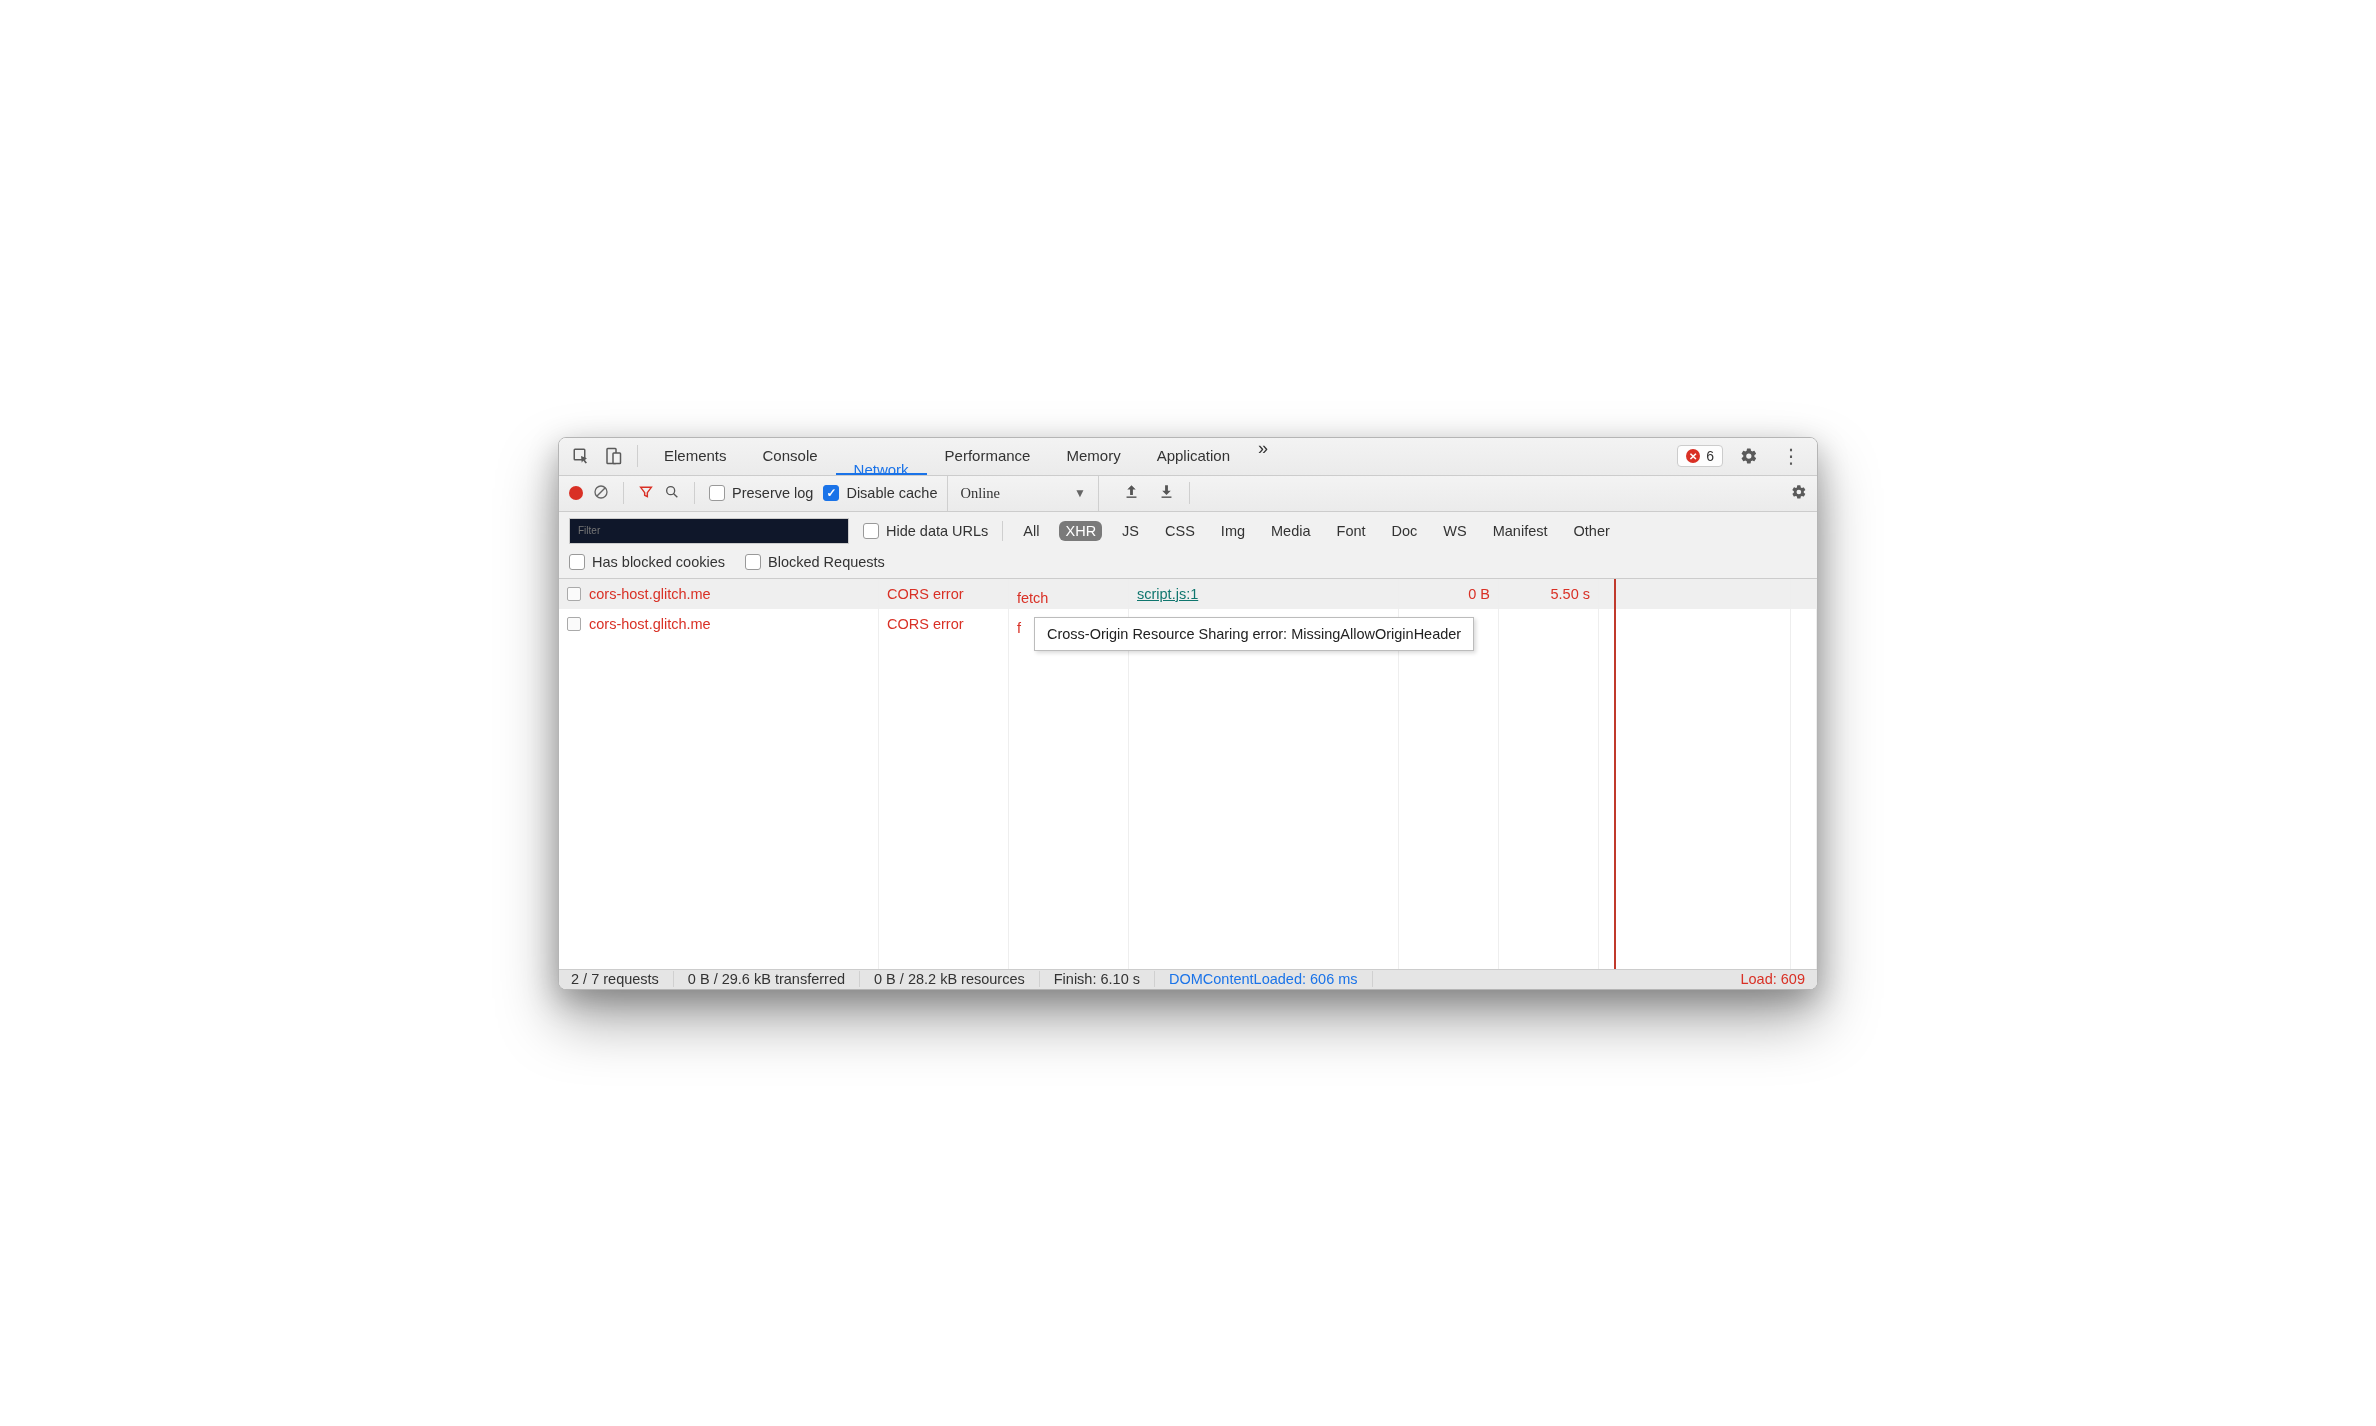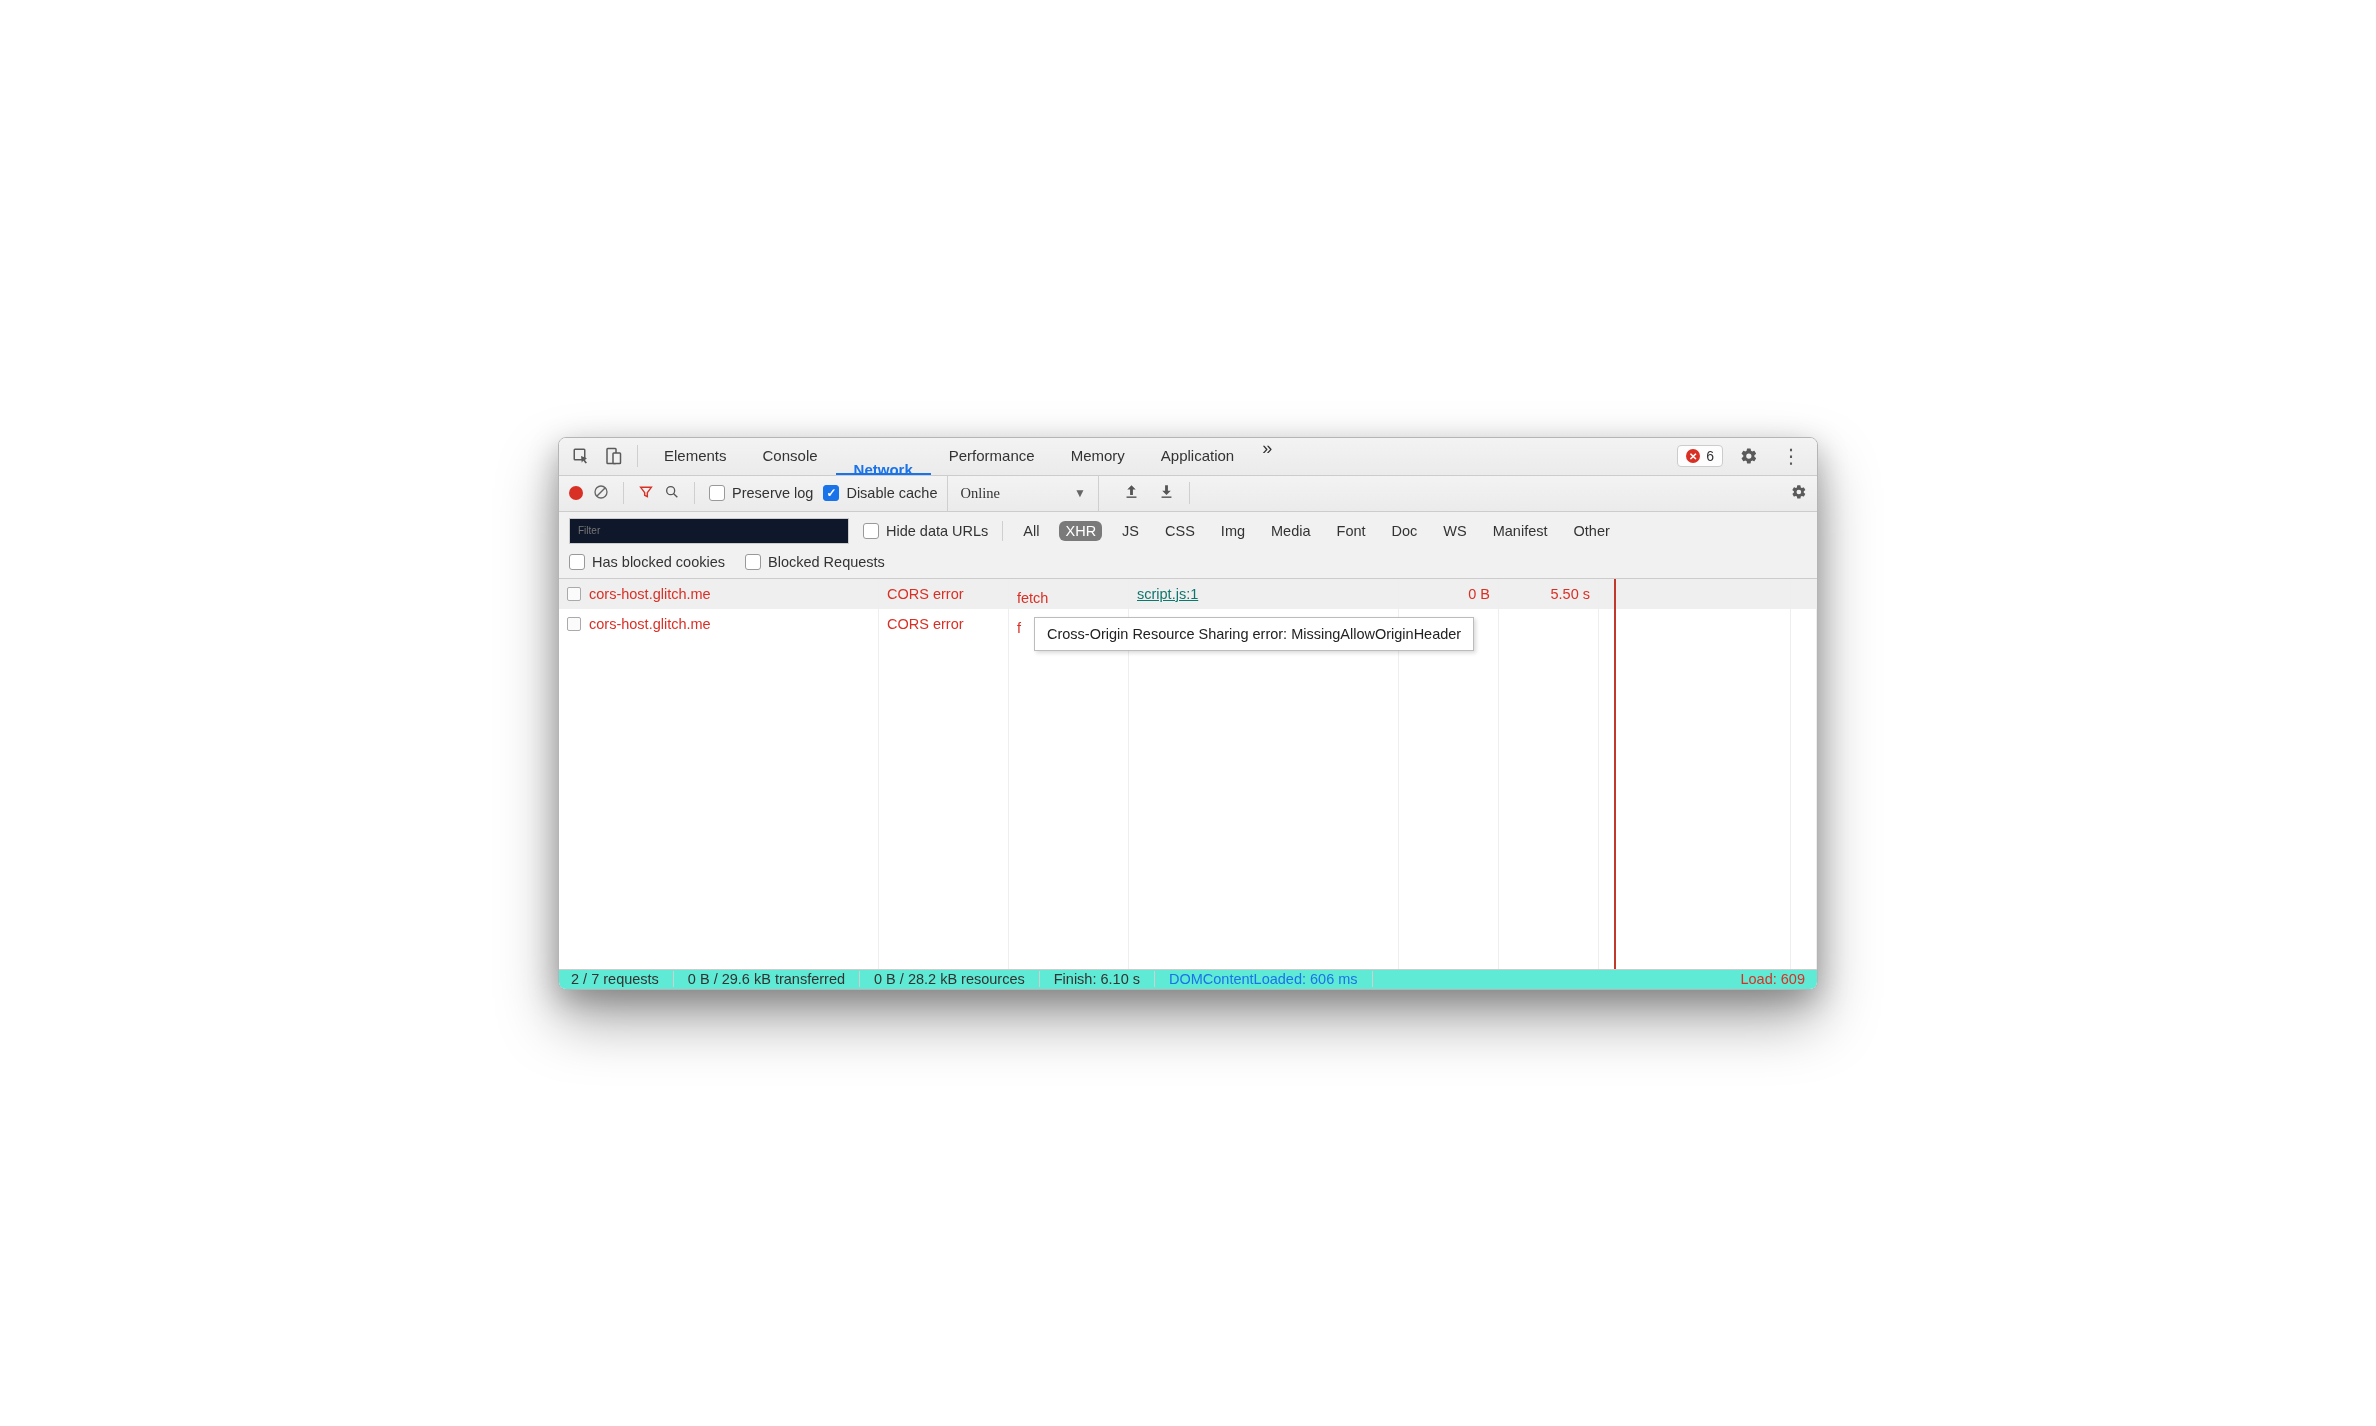--- a/index.html
+++ b/index.html
@@ -47,21 +47,21 @@
     font-size:15px; color:#333;
   }
   .tabsrow .iconbtn { width:32px; display:flex; justify-content:center; align-items:center; color:#5a5a5a; }
   .tabsrow .iconbtn svg { width:18px; height:18px; }
   .tabsrow .sep { width:1px; height:22px; background:#cfcfcf; margin:0 8px; }
   .tabsrow .tabs { display:flex; gap:0; align-items:stretch; flex:1; height:100%; }
   .tabsrow .tab {
     padding: 0 18px; display:flex; align-items:center; color:#333; cursor:default;
     border-bottom: 2px solid transparent;
   }
-  .tabsrow .tab.active { color:#1a73e8; border-bottom-color:#1a73e8; font-weight:700;margin-top:28px; }
+  .tabsrow .tab.active { color:#1a73e8; border-bottom-color:#1a73e8; font-weight:400;margin-top:28px; }
   .tabsrow .more { padding:0 10px; font-size:18px; color:#333; }
   .tabsrow .right { display:flex; align-items:center; gap:10px; margin-left:auto; padding-right:4px; }
   .errbadge {
     display:flex; align-items:center; gap:6px;
     border:1px solid #ccc; border-radius:4px; padding:2px 8px;
     background:#fdfdfd; font-size:14px;
   }
   .errbadge .dot { width:14px; height:14px; border-radius:50%; background:#d93025; display:flex;align-items:center;justify-content:center;color:#fff;font-size:10px;font-weight:bold; }
   .gear svg, .kebab svg { width:18px; height:18px; color:#5a5a5a; }
   .kebab { font-size:20px; padding:0 6px; color:#5a5a5a; }
@@ -147,21 +147,21 @@
     padding:8px 12px; font-size:14.5px; color:#222;
     box-shadow: 2px 2px 4px rgba(0,0,0,0.15);
     white-space:nowrap;
   }
 
   
   .statusbar {
     display:flex; align-items:center;
     height:20px; padding:0 12px;
     border-top:1px solid #ccc;
-    background:#5eead4;
+    background:#e5e5e5;
     font-size:14.5px; color:#333;
     gap:0;
   }
   .statusbar .seg { padding:0 14px; border-right:1px solid #d0d0d0; }
   .statusbar .seg:first-child{ padding-left:0; }
   .statusbar .dcl { color:#1a73e8; }
   .statusbar .load { color:#d93025; margin-left:auto; }
 </style>
 </head>
 <body>

